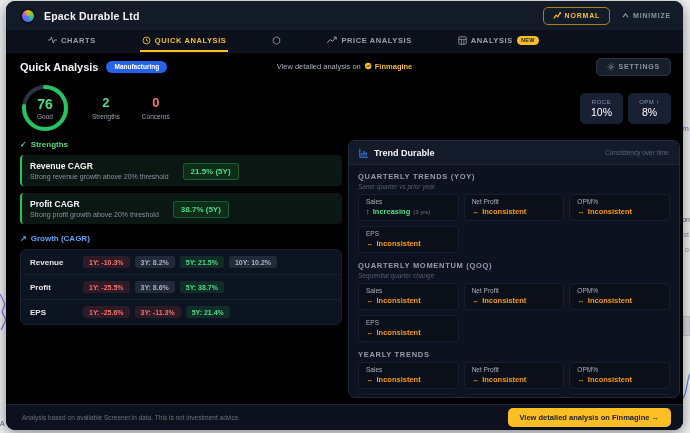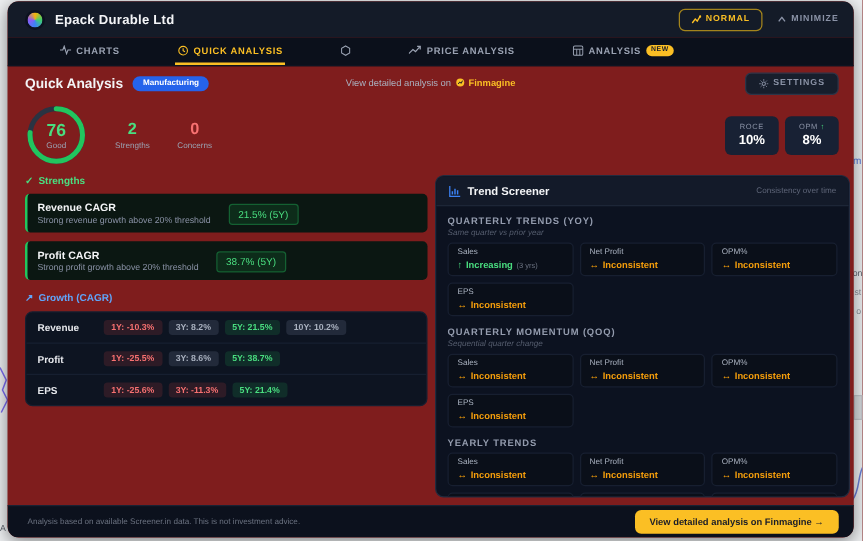--- a/index.html
+++ b/index.html
@@ -19,21 +19,21 @@
   .frag-st { right:1px; top:231px; }
   .frag-o  { right:1px; top:246px; }
   .frag-a  { left:0px; top:420px; color:#5a616b; }
   .frag-box { position:absolute; right:0; top:316px; width:7px; height:20px; background:#d9dcdf; border:1px solid #c3c7cc; z-index:0; }
   .frag-curve { position:absolute; right:0; top:372px; z-index:0; }
   .frag-squig { position:absolute; left:0; top:290px; z-index:0; }
 
   
   .app {
     position:absolute; left:6px; top:1px; width:677px; height:429px;
-    background:#7f1d1d; border-radius:9px; overflow:hidden; z-index:1;
+    background:#000000; border-radius:9px; overflow:hidden; z-index:1;
     box-shadow:0 3px 14px rgba(0,0,0,.45);
     font-size:8px;
   }
 
   
   .topbar { height:29px; background:#141b28; display:flex; align-items:center; padding:0 12px 0 14px; }
   .logo { width:16px; height:16px; border-radius:50%;
     background:conic-gradient(#f5b40b, #3ecf6e, #3b82f6, #8b5cf6, #f5b40b);
     border:2px solid #0c1220; margin-right:8px; flex:0 0 auto; }
   .app-title { font-size:10.5px; font-weight:bold; color:#f3f4f6; letter-spacing:.2px; }
@@ -72,33 +72,33 @@
   .gauge-label { font-size:6.5px; color:#9aa2b2; margin-top:2px; }
   .count-block { margin-left:22px; text-align:center; }
   .count-num { font-size:13px; font-weight:bold; line-height:1.1; }
   .count-num.green { color:#4ade80; } .count-num.red { color:#f87171; }
   .count-label { font-size:6.5px; color:#9aa2b2; margin-top:3px; }
   .metric-cards { margin-left:auto; display:flex; gap:5px; }
   .metric-card { width:43px; height:31px; background:#182134; border-radius:5px;
     display:flex; flex-direction:column; align-items:center; justify-content:center; }
   .metric-label { font-size:6px; color:#8b93a7; letter-spacing:.5px; display:flex; gap:2px; align-items:flex-start; }
   .metric-up { color:#4ade80; font-size:6px; }
-  .metric-value { font-size:10.5px; font-weight:bold; color:#fff; margin-top:1px; }
+  .metric-value { font-size:10.5px; font-weight:normal; color:#fff; margin-top:1px; }
 
   
   .leftcol { position:absolute; left:14px; top:139px; width:322px; }
   .sec-head { display:flex; align-items:center; gap:4px; font-size:8px; font-weight:bold; margin-bottom:6px; }
   .sec-head.green { color:#4ade80; }
   .sec-head.blue { color:#60a5fa; margin-top:10px; }
   .strength-card { background:#0b1712; border-left:2px solid #22c55e; border-radius:4px;
     display:flex; align-items:flex-end; padding:6px 8px; margin-bottom:7px; min-height:30px; }
   .strength-title { font-size:8.5px; font-weight:bold; color:#f3f4f6; }
   .strength-desc { font-size:7px; color:#8b93a7; margin-top:2px; }
   .strength-badge { margin-left:14px; background:rgba(34,197,94,.12); border:1px solid rgba(34,197,94,.35);
-    color:#4ade80; font-size:8px; font-weight:normal; padding:3px 7px; border-radius:3px; white-space:nowrap; }
+    color:#4ade80; font-size:8px; font-weight:bold; padding:3px 7px; border-radius:3px; white-space:nowrap; }
 
   .growth-table { background:#0d1421; border:1px solid #161f30; border-radius:6px; overflow:hidden; }
   .growth-row { display:flex; align-items:center; padding:6px 9px; border-bottom:1px solid #161f30; gap:5px; }
   .growth-row:last-child { border-bottom:none; }
   .growth-label { width:48px; font-size:8px; font-weight:bold; color:#e5e7eb; flex:0 0 auto; }
   .chip { font-size:7px; font-weight:bold; padding:2.5px 6px; border-radius:3px; white-space:nowrap; }
   .chip.red { background:rgba(239,68,68,.14); color:#f87171; }
   .chip.gray { background:#222a3a; color:#aab2c0; }
   .chip.green { background:rgba(34,197,94,.14); color:#4ade80; }
 
@@ -330,21 +330,21 @@
   </div>
 
   <div class="trendpanel">
     <div class="trend-head">
       <span class="ic">
         <svg width="10" height="10" viewBox="0 0 12 12">
             <path d="M1 1 V11 H11" stroke="#3b82f6" stroke-width="1.2" fill="none"></path>
             <path d="M3.5 9 V6 M6 9 V3.5 M8.5 9 V5" stroke="#3b82f6" stroke-width="1.4" fill="none"></path>
           </svg>
       </span>
-      <span class="trend-title">Trend Screener</span>
+      <span class="trend-title">Trend Durable</span>
       <span class="trend-sub">Consistency over time</span>
     </div>
     <div class="trend-body">
 
       <div class="tsec-title">QUARTERLY TRENDS (YOY)</div>
       <div class="tsec-sub">Same quarter vs prior year</div>
       <div class="tgrid">
         <div class="tcell">
           <div class="tcell-label">Sales</div>
           <div class="tcell-status ok">

